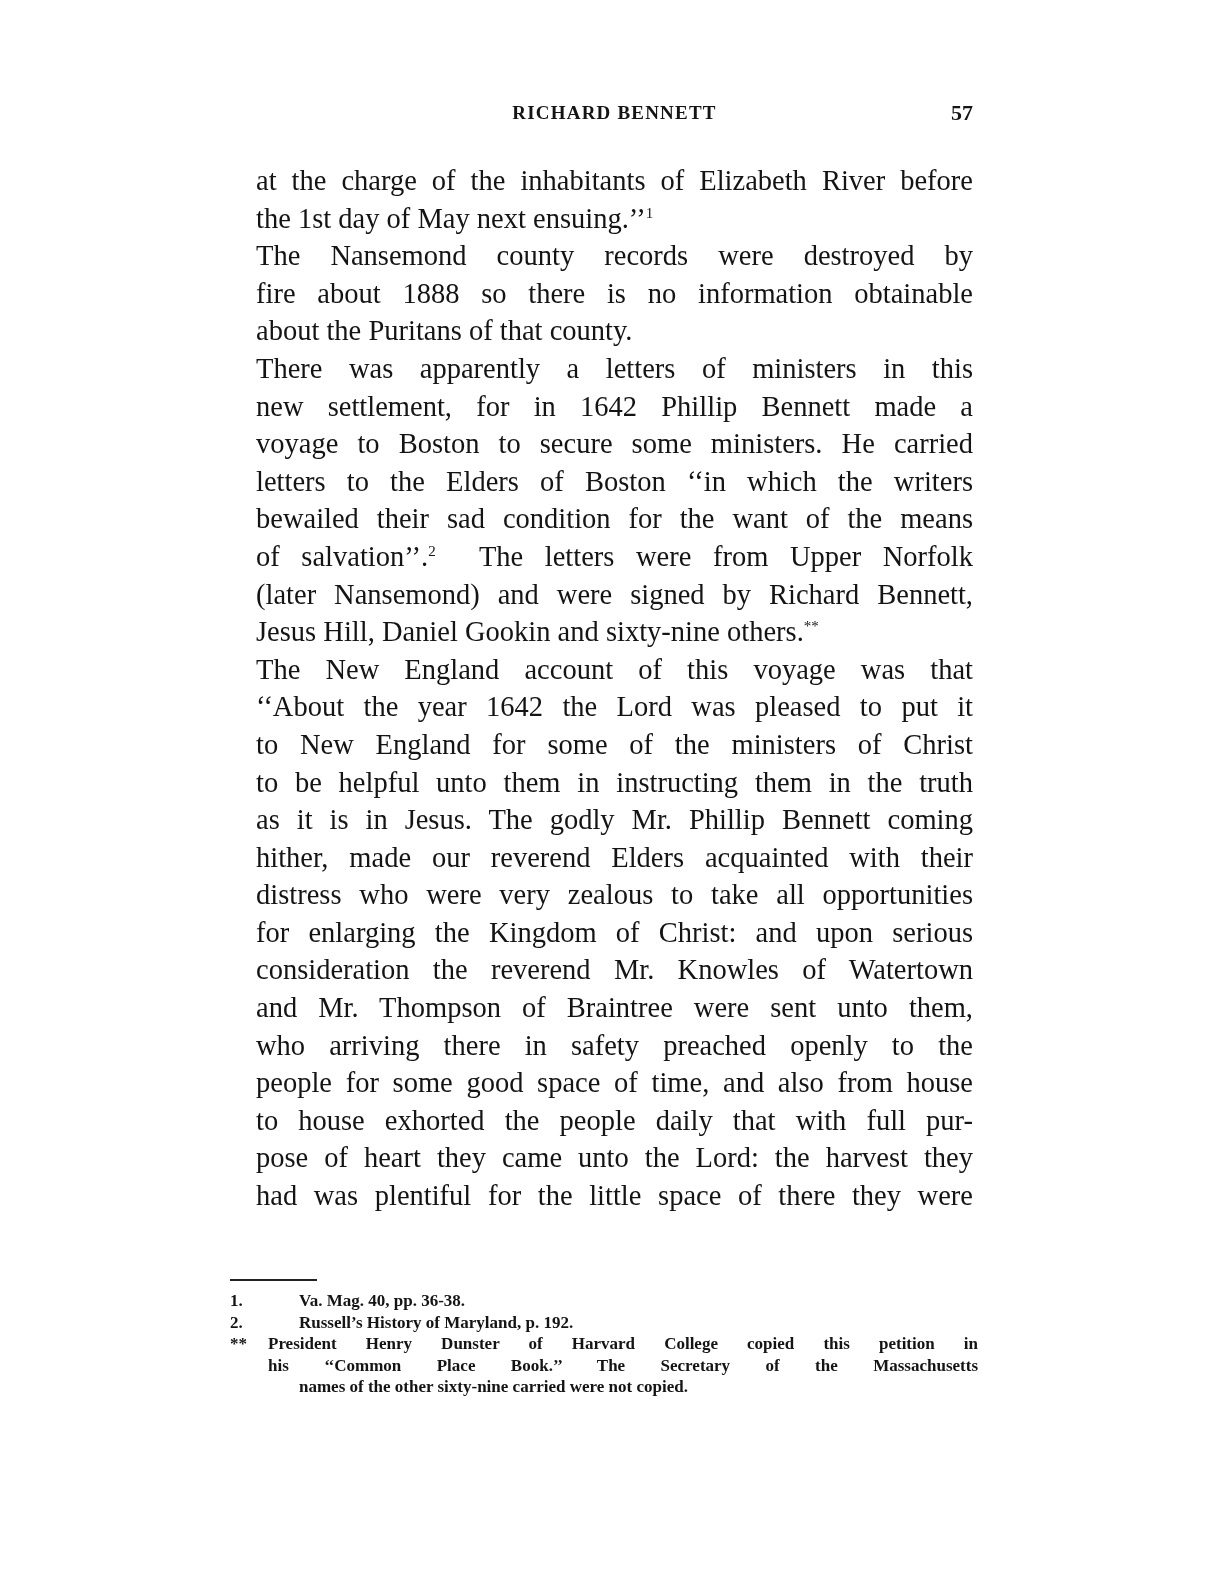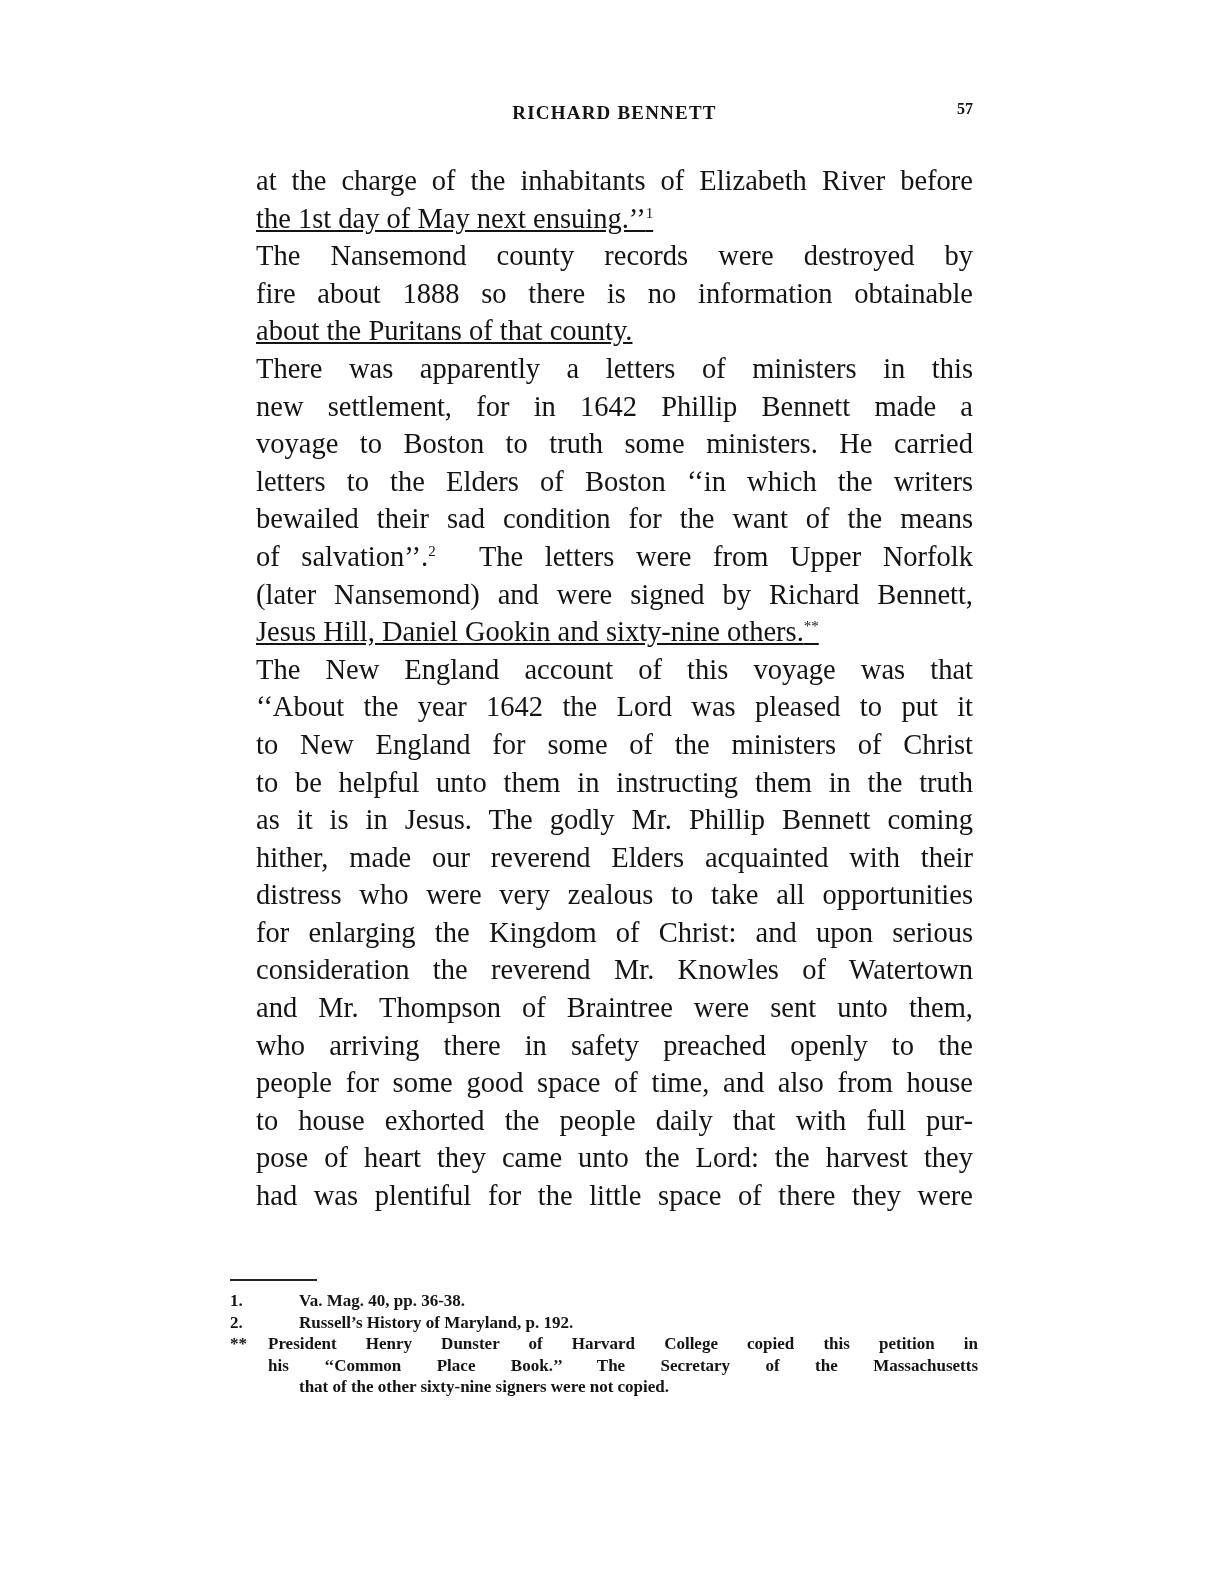--- a/index.html
+++ b/index.html
@@ -1,25 +1,25 @@
 <!DOCTYPE html>
 <html><head>
 <meta charset="utf-8">
 <style>
   html, body { margin: 0; padding: 0; background: #ffffff; }
   body { width: 1224px; height: 1584px; position: relative; overflow: hidden; color: #141414; }
   .page { position: absolute; left: 0; top: 0; width: 1012px; height: 1584px; background: #fff; }
   .running-head { position: absolute; top: 100px; left: 256px; width: 717px; height: 30px; }
   .running-title { position: absolute; left: 0; right: 0; top: 2px; text-align: center;
     font-family: "Liberation Serif", "DejaVu Serif", serif; font-size: 19px; letter-spacing: 1.2px; font-weight: bold; }
-  .page-number { position: absolute; right: 0; top: 0; font-family: "Liberation Serif", serif; font-size: 16px; font-weight: bold; }
+  .page-number { position: absolute; right: 0; top: 0; font-family: "Liberation Serif", serif; font-size: 22px; font-weight: bold; }
   .body-text { position: absolute; left: 256px; top: 162px; width: 717px;
     font-family: "Liberation Serif", "DejaVu Serif", serif; font-size: 28.5px; line-height: 37.6px; }
   .line { display: block; height: 37.6px; white-space: nowrap; text-align: justify; text-align-last: justify; }
-  .line.last { text-align-last: left; text-decoration: underline; }
+  .line.last { text-align-last: left; }
   sup { font-size: 15px; line-height: 0; vertical-align: 10px; }
   .footnote-rule { position: absolute; left: 230px; top: 1279px; width: 87px; height: 2px; background: #222; }
   .footnotes { position: absolute; left: 230px; top: 1290px; width: 748px;
     font-family: "Liberation Serif", "DejaVu Serif", serif; font-weight: bold; font-size: 17px; line-height: 21.5px; }
   .fn { display: flex; }
   .fn-mark { width: 38px; flex: none; }
   .fn-text { flex: 1; text-align: justify; }
   .fn-text .fl { display: block; white-space: nowrap; text-align: justify; text-align-last: justify; }
   .fn-text .fl.last { text-align-last: left; margin-left: 31px; }
 </style>
@@ -34,21 +34,21 @@
   </div>
 
   <div class="body-text">
     <span class="line">at the charge of the inhabitants of Elizabeth River before</span>
     <span class="line last"><span>the 1st day of May next ensuing.’’</span><sup>1</sup></span>
     <span class="line" style="padding-left:0">The Nansemond county records were destroyed by</span>
     <span class="line">fire about 1888 so there is no information obtainable</span>
     <span class="line last">about the Puritans of that county.</span>
     <span class="line">There was apparently a letters of ministers in this</span>
     <span class="line">new settlement, for in 1642 Phillip Bennett made a</span>
-    <span class="line">voyage to Boston to truth some ministers.  He carried</span>
+    <span class="line">voyage to Boston to secure some ministers.  He carried</span>
     <span class="line">letters to the Elders of Boston ‘‘in which the writers</span>
     <span class="line">bewailed their sad condition for the want of the means</span>
     <span class="line"><span>of salvation’’.</span><sup>2</sup>&nbsp;&nbsp;<span>The letters were from Upper Norfolk</span></span>
     <span class="line">(later Nansemond) and were signed by Richard Bennett,</span>
     <span class="line last"><span>Jesus Hill, Daniel Gookin and sixty-nine others.</span><sup>**</sup></span>
     <span class="line">The New England account of this voyage was that</span>
     <span class="line">‘‘About the year 1642 the Lord was pleased to put it</span>
     <span class="line">to New England for some of the ministers of Christ</span>
     <span class="line">to be helpful unto them in instructing them in the truth</span>
     <span class="line">as it is in Jesus.  The godly Mr. Phillip Bennett coming</span>
@@ -77,18 +77,18 @@
       <span class="fn-mark">2.</span>
       <span class="fn-text">
         <span class="fl last">Russell’s History of Maryland, p. 192.</span>
       </span>
     </div>
     <div class="fn">
       <span class="fn-mark">**</span>
       <span class="fn-text">
         <span class="fl">President Henry Dunster of Harvard College copied this petition in</span>
         <span class="fl">his ‘‘Common Place Book.’’  The Secretary of the Massachusetts</span>
-        <span class="fl last">that of the other sixty-nine signers were not copied.</span>
+        <span class="fl last">names of the other sixty-nine carried were not copied.</span>
       </span>
     </div>
   </div>
 
 </div>
 
 </body></html>

